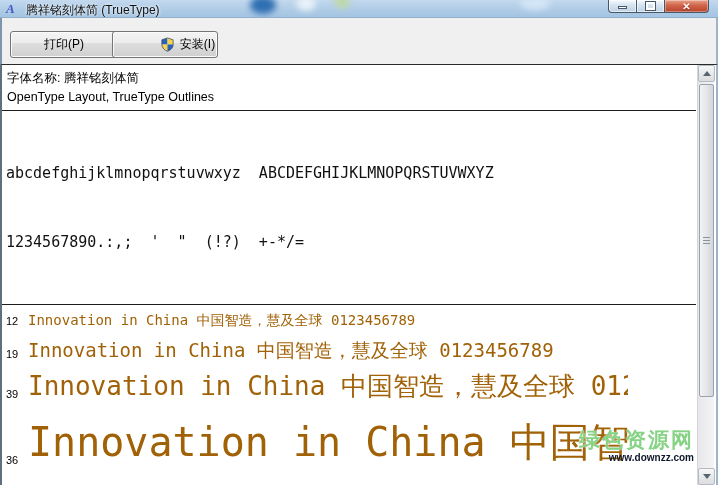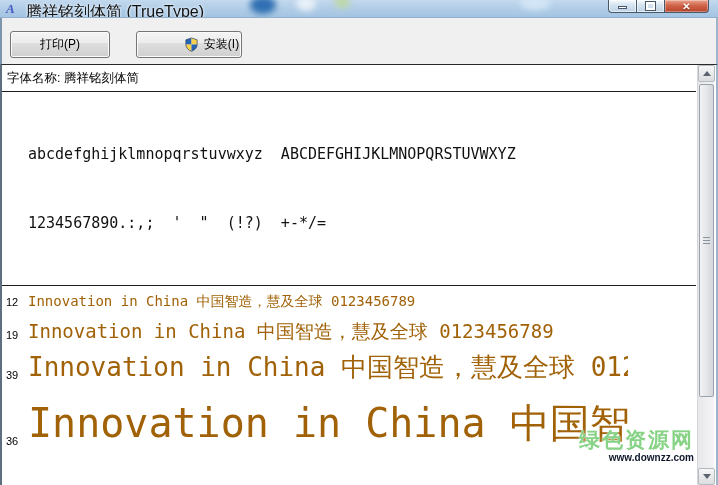--- a/index.html
+++ b/index.html
@@ -12,21 +12,21 @@
     background:linear-gradient(#c3d9ee, #aecbe6 60%, #a4c4e2);
     border-bottom:1px solid #8fafcd; overflow:hidden; }
   .titlebar .blob { position:absolute; top:-4px; border-radius:50%; filter:blur(3px); }
   .blob1 { left:250px; width:26px; height:18px; background:#2f6fb2; }
   .blob2 { left:296px; width:20px; height:15px; background:#e8f1f8; }
   .blob3 { left:334px; width:16px; height:12px; background:#bed8a6; }
   .blob4 { left:520px; width:30px; height:14px; background:#d3e6f6; }
   .title-icon { position:absolute; left:6px; top:1px; width:15px; height:15px;
     font:italic bold 13px "Liberation Serif", serif; color:#4a5ec2;
     text-shadow:0 0 1px #8fa0e0; line-height:15px; }
-  .title-text { position:absolute; left:26px; top:2px; font-size:16px; color:#111;
+  .title-text { position:absolute; left:26px; top:2px; font-size:12px; color:#111;
     text-shadow:0 0 3px #eaf3fb, 0 0 3px #eaf3fb; white-space:nowrap; }
   .win-controls { position:absolute; top:0; right:9px; display:flex; }
   .win-btn { height:13px; border:1px solid #47586b; border-top:none;
     background:linear-gradient(#f5fafd, #d4e3f0 45%, #bed2e4);
     display:flex; align-items:center; justify-content:center;
     box-shadow:inset 0 0 0 1px rgba(255,255,255,.6); }
   .win-btn.min { width:29px; border-radius:0 0 0 4px; }
   .win-btn.max { width:27px; border-left:none; border-right:none; }
   .win-btn.close { width:45px; border-radius:0 0 4px 0;
     background:linear-gradient(#e9a28c, #d0654a 45%, #b8432b);
@@ -39,33 +39,33 @@
   
   .toolbar { position:absolute; top:18px; left:0; width:718px; height:47px;
     background:#f0f0f0; border-left:2px solid #7d96ad; border-right:2px solid #9db4ca;
     border-bottom:1px solid #2a2a2a; }
   .tb-btn { position:absolute; top:13px; height:27px;
     border:1px solid #757575; border-radius:3px;
     background:linear-gradient(#f4f4f4, #ececec 45%, #dedede 46%, #cfcfcf);
     box-shadow:inset 0 0 0 1px #fbfbfb;
     font-size:12px; color:#000; display:flex; align-items:center; justify-content:center; gap:5px;
     font-family:"Liberation Sans", sans-serif; }
-  .tb-btn.print { left:8px; width:100px; }
-  .tb-btn.install { left:134px; width:106px;padding-left:45px; }
+  .tb-btn.print { left:8px; width:108px; }
+  .tb-btn.install { left:110px; width:106px;padding-left:45px; }
   .shield { width:15px; height:15px; display:inline-block; }
 
   
   .content { position:absolute; top:65px; left:0; width:718px; height:420px;
     background:#fff; border-left:2px solid #606f7e; border-right:2px solid #9db4ca;
     overflow:hidden; }
   .info { padding:4px 0 0 5px; font-size:12.5px; color:#000; line-height:19px; }
   .sep { height:1px; background:#1c1c1c; margin:0; width:694px; }
   .sep1 { margin-top:3px; }
   .samples { padding:5px 0 4px 4px; font-family:"DejaVu Sans Mono", monospace;
-    font-size:15px; color:#111; line-height:23px; white-space:pre;margin-left:22px; }
+    font-size:15px; color:#111; line-height:23px; white-space:pre; }
   .rows { position:relative; }
   .size-row { display:flex; align-items:flex-end; overflow:hidden; white-space:pre; width:626px; }
   .size-row .lbl { flex:0 0 26px; font-size:11px; color:#000; padding:0 0 3px 4px;
     font-family:"Liberation Sans", sans-serif; }
   .size-row .txt { font-family:"DejaVu Sans Mono", monospace; color:#a16207; white-space:pre; }
   .r0 { height:25px; } .r0 .txt { font-size:14px; line-height:20px; }
   .r1 { height:33px; } .r1 .txt { font-size:19px; line-height:26px; }
   .r2 { height:40px; } .r2 .txt { font-size:26px; line-height:34px; }
   .r3 { height:66px; } .r3 .txt { font-size:40px; line-height:54px; }
 
@@ -129,20 +129,21 @@
         <path d="M8 8 H14 C14 11.8 11 14.2 8 15.2 Z" fill="#2763b8"></path>
         <path d="M8 1 L14 3 V8 C14 11.8 11 14.2 8 15.2 C5 14.2 2 11.8 2 8 V3 Z" fill="none" stroke="#3a4a62" stroke-width="0.8"></path>
       </svg>
       <span>安装(I)</span>
     </div>
   </div>
 
   <div class="content">
     <div class="info">
       <div>字体名称: 腾祥铭刻体简</div>
+      <div>OpenType Layout, TrueType Outlines</div>
     </div>
     <div class="sep sep1"></div>
     <div class="samples">
       <div>abcdefghijklmnopqrstuvwxyz  ABCDEFGHIJKLMNOPQRSTUVWXYZ</div>
       <div>1234567890.:,;  '  "  (!?)  +-*/=</div>
     </div>
     <div class="sep"></div>
 
     <div class="rows">
       <div class="size-row r0">

